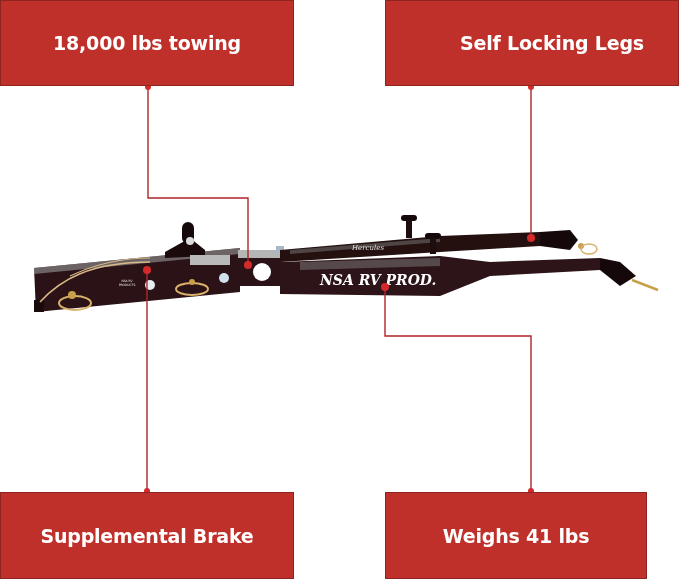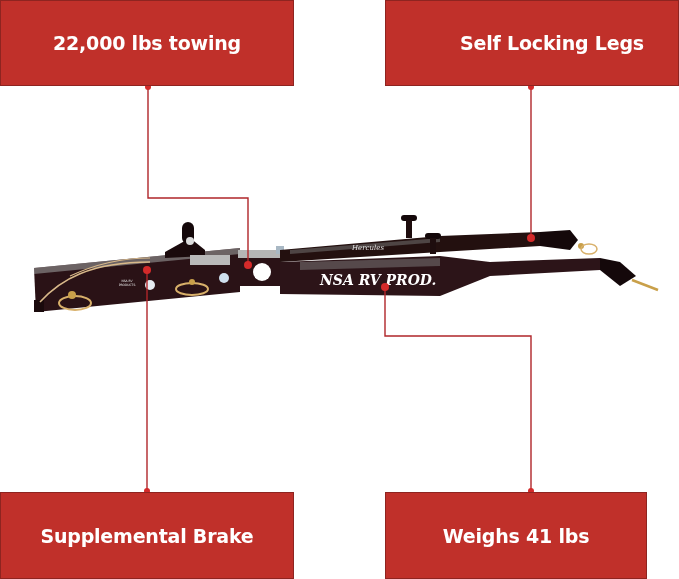--- a/index.html
+++ b/index.html
@@ -102,21 +102,21 @@
     <circle cx="531" cy="238" r="4"></circle>
     <circle cx="147" cy="270" r="4"></circle>
     <circle cx="147" cy="491" r="3"></circle>
     <circle cx="385" cy="287" r="4"></circle>
     <circle cx="531" cy="491" r="3"></circle>
   </g>
 </svg>
 
 <div class="callout" id="c-tl">
   <div>
-    <span>22,000 lbs towing</span>
+    <span>18,000 lbs towing</span>
   </div>
 </div>
 
 <div class="callout" id="c-tr">
   <div>
     <span>Self Locking Legs</span>
   </div>
 </div>
 
 <div class="callout" id="c-bl">

